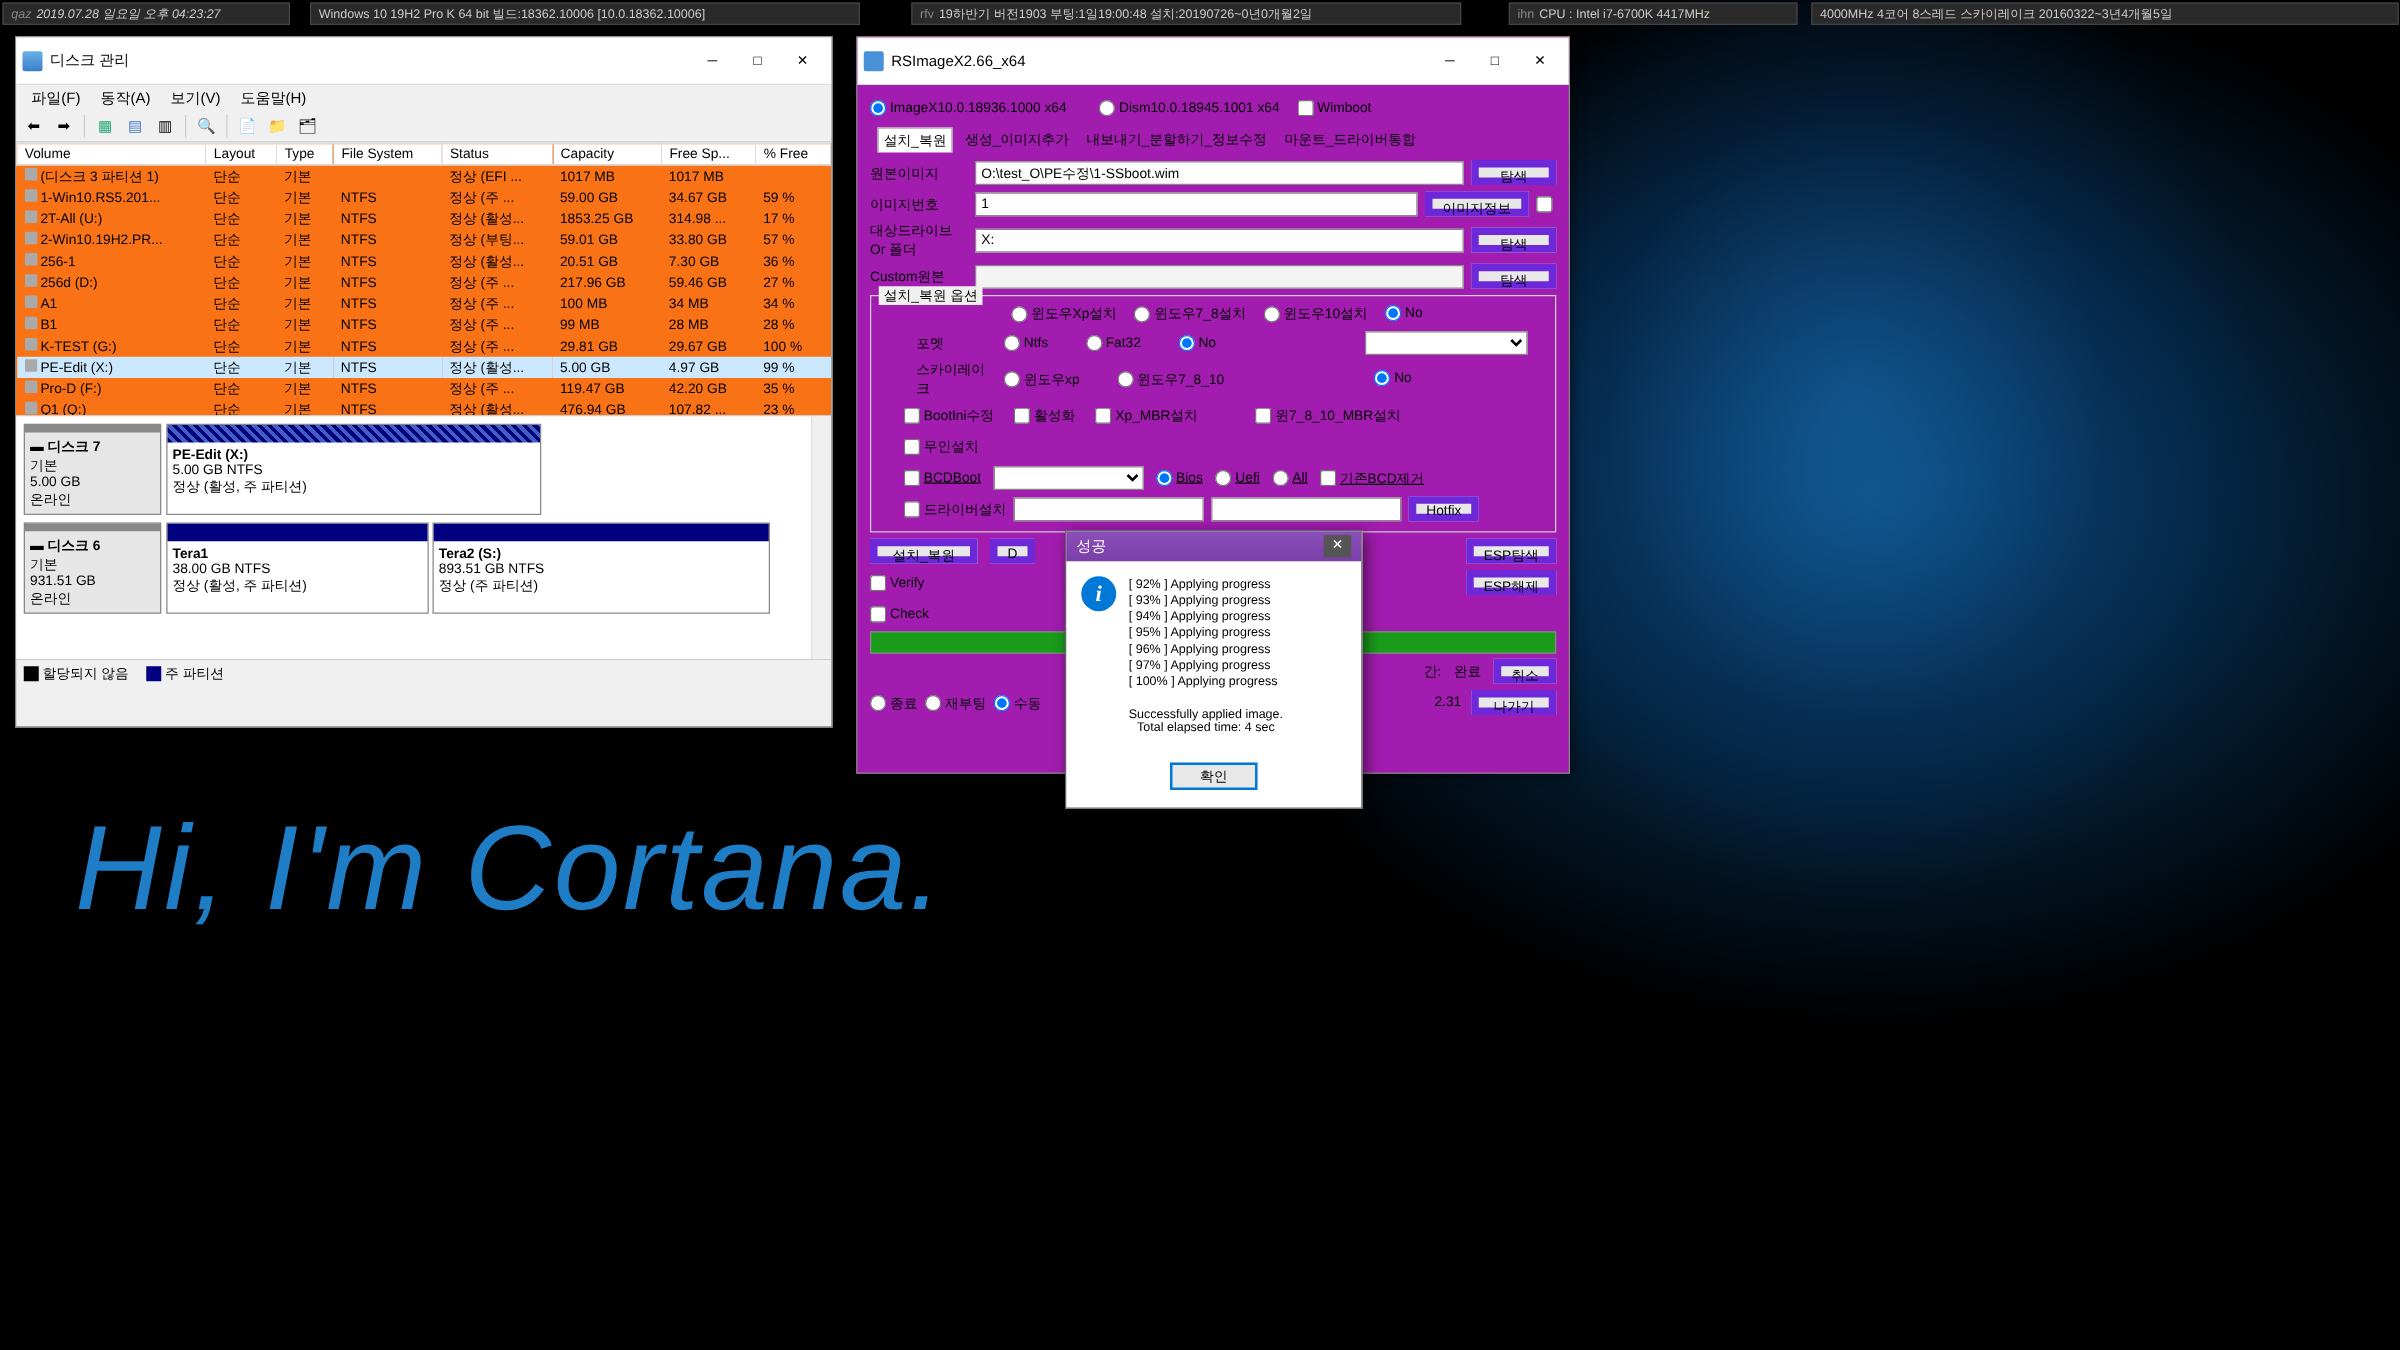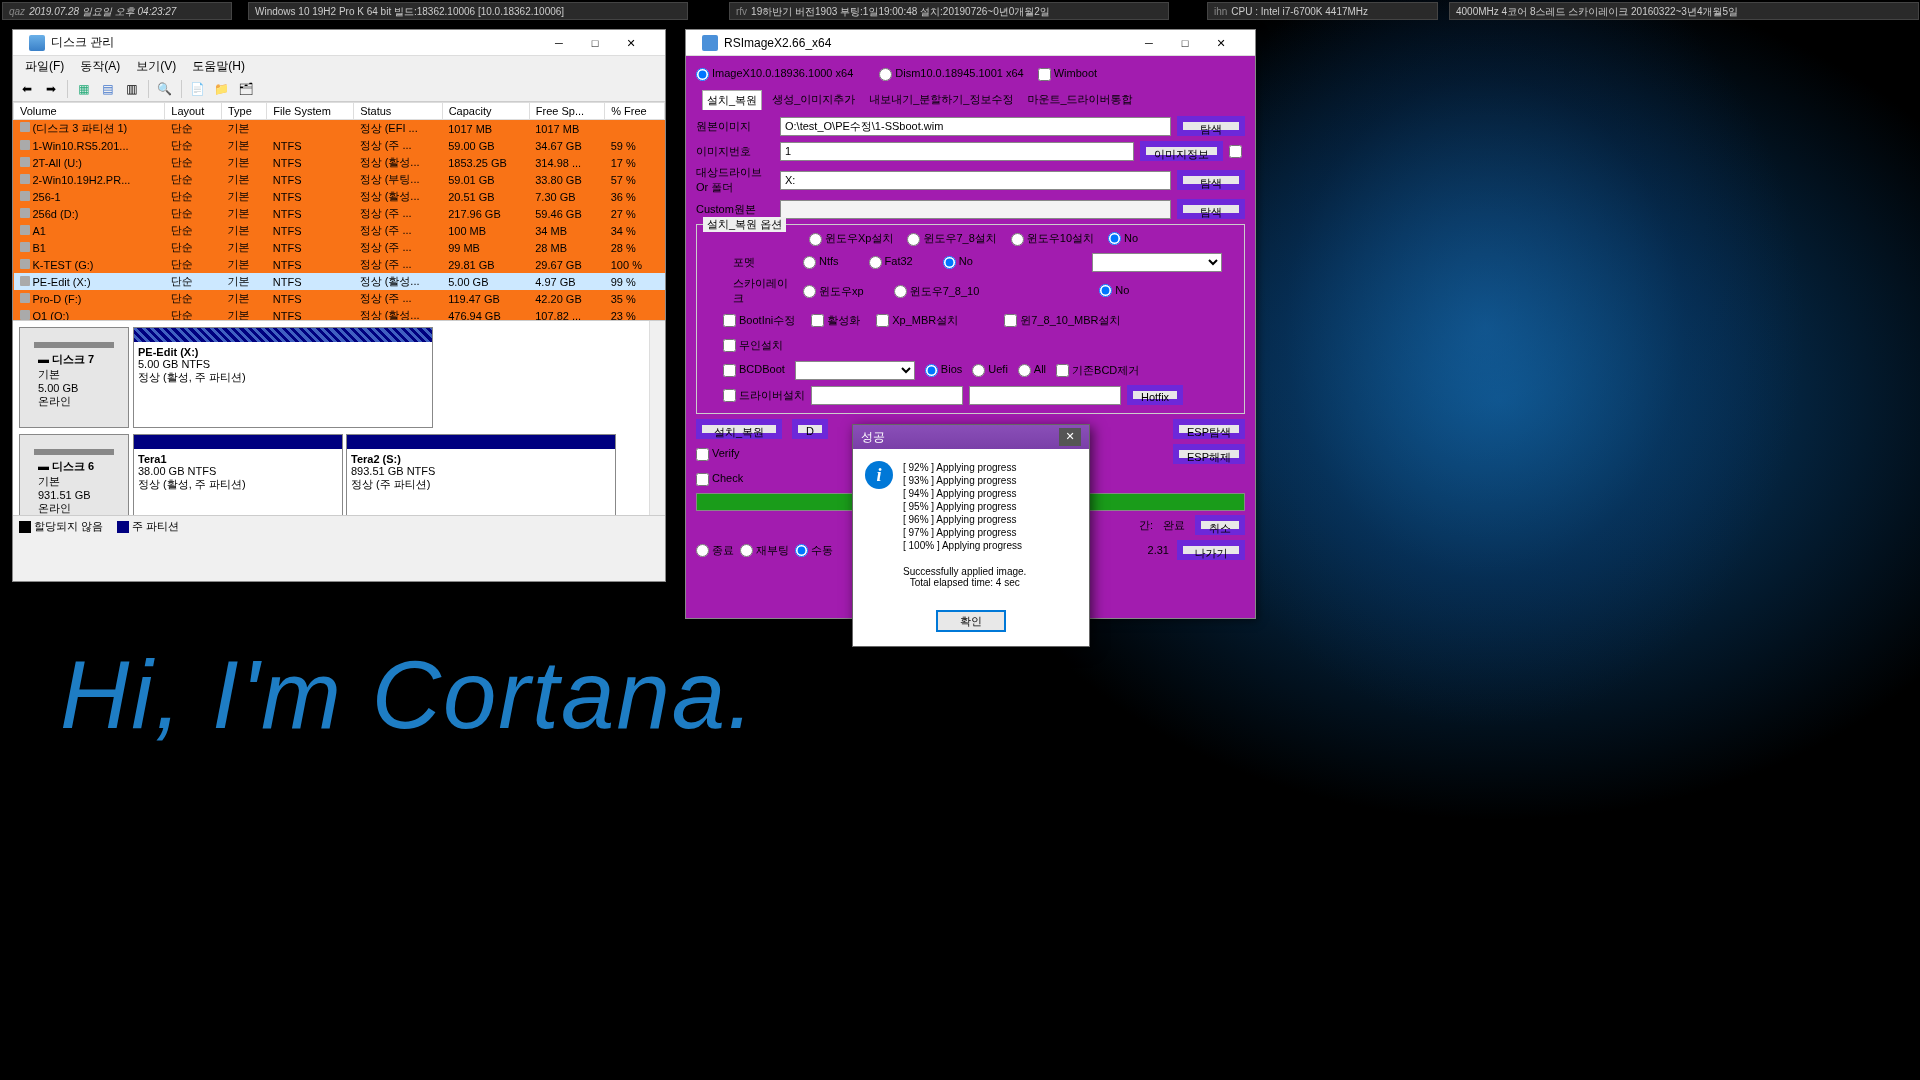--- a/index.html
+++ b/index.html
@@ -9,21 +9,21 @@
 .desktop-bg { position: absolute; inset: 0; background: radial-gradient(ellipse 800px 600px at 1500px 400px, #0a4a7a 0%, #052a4a 30%, #000 70%); }
 .cortana-face { position: absolute; left: 1050px; top: 0; width: 870px; height: 820px; background: radial-gradient(ellipse 400px 500px at 50% 40%, rgba(30,120,200,0.4) 0%, rgba(10,60,120,0.2) 50%, transparent 80%); }
 .cortana-text { position: absolute; left: 60px; top: 640px; font-size: 96px; font-weight: 300; color: #1e7dc4; font-style: italic; letter-spacing: 2px; }
 
 
 .badge { position: absolute; top: 2px; height: 18px; background: #2a2a2a; color: #ccc; font-size: 10px; line-height: 18px; padding: 0 6px; border: 1px solid #444; white-space: nowrap; }
 .badge-label { color: #888; margin-right: 4px; }
 
 
 .window { position: absolute; background: #f0f0f0; border: 1px solid #888; box-shadow: 2px 2px 8px rgba(0,0,0,0.5); }
-.titlebar { height: 26px; background: #fff; display: flex; align-items: center; padding: 0 16px; border-bottom: 1px solid #ddd; }
+.titlebar { height: 38px; background: #fff; display: flex; align-items: center; padding: 0 5px; border-bottom: 1px solid #ddd; }
 .titlebar .icon { width: 16px; height: 16px; margin-right: 6px; }
 .titlebar .title { flex: 1; font-size: 12px; }
 .win-controls { display: flex; }
 .win-btn { width: 36px; height: 24px; text-align: center; line-height: 24px; font-size: 11px; cursor: pointer; }
 
 
 .diskmgmt { left: 12px; top: 29px; width: 654px; height: 553px; }
 .menubar { height: 20px; display: flex; padding: 0 4px; font-size: 12px; background: #f0f0f0; }
 .menubar span { padding: 2px 8px; cursor: pointer; }
 .toolbar { height: 26px; display: flex; align-items: center; padding: 0 4px; gap: 4px; border-bottom: 1px solid #ccc; background: #f0f0f0; }
@@ -32,21 +32,21 @@
 
 .vol-table { height: 218px; overflow: auto; background: #f97316; font-size: 11px; }
 .vol-table table { width: 100%; border-collapse: collapse; }
 .vol-table th { text-align: left; padding: 2px 6px; background: #fff; border: 1px solid #ddd; font-weight: normal; position: sticky; top: 0; }
 .vol-table td { padding: 1px 6px; white-space: nowrap; }
 .vol-table tr.selected td { background: #cce8ff; }
 .vol-ico { display: inline-block; width: 10px; height: 10px; background: #aaa; margin-right: 3px; border-radius: 1px; }
 
 .disk-panel { background: #fff; border-top: 1px solid #ccc; height: 195px; overflow: auto; position: relative; }
 .disk-row { display: flex; margin: 6px; gap: 4px; }
-.disk-info { width: 110px; border: 1px solid #888; background: #e6e6e6; padding: 18px; font-size: 11px; }
+.disk-info { width: 110px; border: 1px solid #888; background: #e6e6e6; padding: 4px; font-size: 11px; }
 .disk-info .dname { font-weight: bold; }
 .disk-parts { flex: 1; display: flex; gap: 3px; }
 .partition { border: 1px solid #888; padding: 4px; font-size: 11px; }
 .partition .bar { height: 14px; background: #000080; margin: -4px -4px 4px -4px; }
 .partition.active .bar { background: repeating-linear-gradient(45deg,#000080,#000080 3px,#4060c0 3px,#4060c0 6px); }
 .partition .pname { font-weight: bold; }
 .legend { border-top: 1px solid #ccc; padding: 3px 6px; font-size: 11px; display: flex; gap: 14px; }
 .leg-box { display:inline-block; width: 12px; height: 12px; vertical-align: middle; margin-right: 3px; }
 
 
@@ -385,21 +385,21 @@
       </div>
       <div class="rsi-row" style="gap:16px;padding-left:4px;">
         <label><input type="checkbox" style=""><span>BootIni수정</span></label>
         <label><input type="checkbox" style=""><span>활성화</span></label>
         <label><input type="checkbox" style=""><span>Xp_MBR설치</span></label>
         <label style="margin-left:30px;"><input type="checkbox" style=""><span>윈7_8_10_MBR설치</span></label>
       </div>
       <div class="rsi-row" style="padding-left:4px;">
         <label><input type="checkbox" style=""><span>무인설치</span></label>
       </div>
-      <div class="rsi-row" style="gap:10px;padding-left:4px;">
+      <div class="rsi-row" style="gap:10px;padding-left:4px;text-decoration:underline;">
         <label><input type="checkbox" style=""><span>BCDBoot</span></label>
         <select class="rsi-combo" style="flex:0 0 120px;"></select>
         <span id="bcd-radios" style="display:flex;gap:10px;">
             <label><input type="radio" name="bcd-radios" checked="" style="">Bios</label>
             <label><input type="radio" name="bcd-radios" style="">Uefi</label>
             <label><input type="radio" name="bcd-radios" style="">All</label>
           </span>
         <label><input type="checkbox" style=""><span>기존BCD제거</span></label>
       </div>
       <div class="rsi-row" style="gap:6px;padding-left:4px;">

